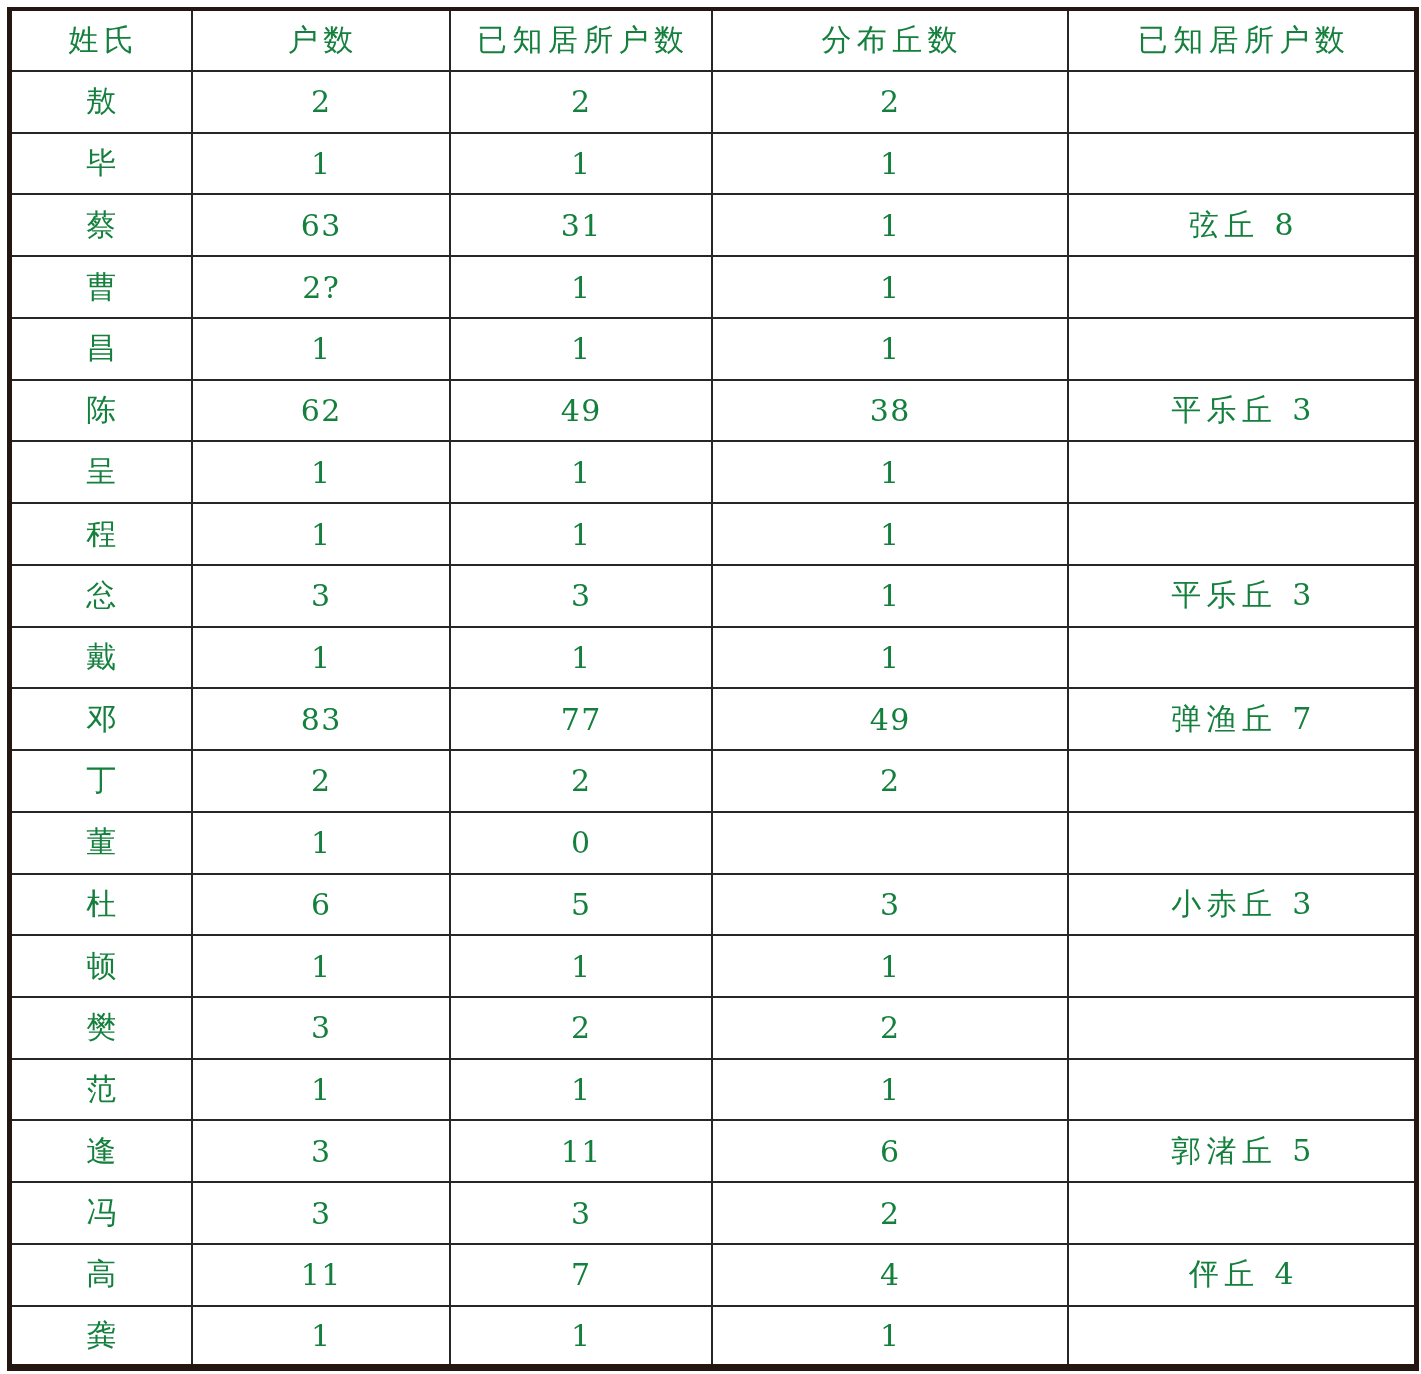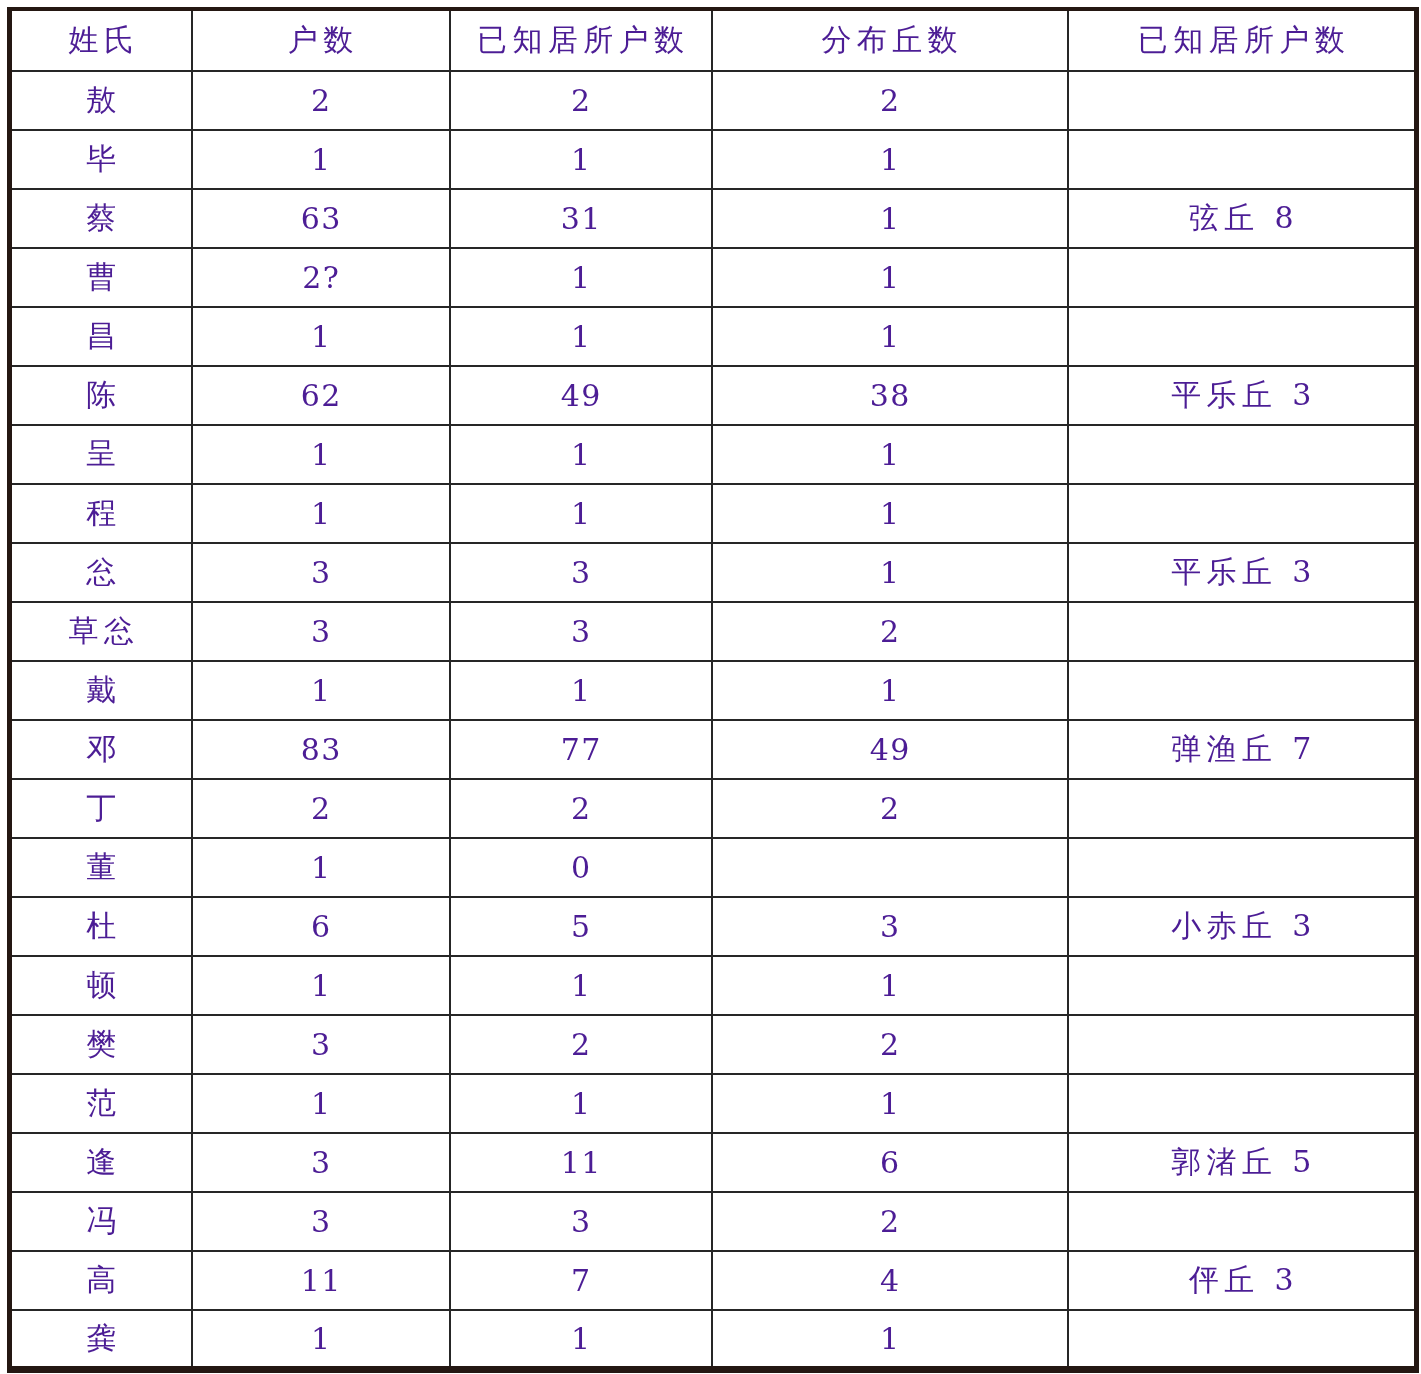--- a/index.html
+++ b/index.html
@@ -15,21 +15,21 @@
     padding: 7px 7px 3px 7px;
     background: #ffffff;
     overflow: hidden;
   }
   table.surname-table {
     width: 1407px;
     height: 1364px;
     table-layout: fixed;
     border-collapse: collapse;
     background: #ffffff;
-    color: #4c1d95;
+    color: #15803d;
   }
   table.surname-table, 
   table.surname-table th, 
   table.surname-table td {
     border: 2px solid #262626;
   }
   table.surname-table {
     border-top: 4px solid #241712;
     border-left: 5px solid #241712;
     border-right: 5px solid #241712;
@@ -137,27 +137,20 @@
   </tr>
 
   <tr>
     <td class="c-surname">忩</td>
     <td class="c-num">3</td>
     <td class="c-num">3</td>
     <td class="c-num">1</td>
     <td>平乐丘 3</td>
   </tr>
 
-  <tr>
-    <td class="c-surname">草忩</td>
-    <td class="c-num">3</td>
-    <td class="c-num">3</td>
-    <td class="c-num">2</td>
-    <td></td>
-  </tr>
 
   <tr>
     <td class="c-surname">戴</td>
     <td class="c-num">1</td>
     <td class="c-num">1</td>
     <td class="c-num">1</td>
     <td></td>
   </tr>
 
   <tr>
@@ -230,21 +223,21 @@
     <td class="c-num">3</td>
     <td class="c-num">2</td>
     <td></td>
   </tr>
 
   <tr>
     <td class="c-surname">高</td>
     <td class="c-num">11</td>
     <td class="c-num">7</td>
     <td class="c-num">4</td>
-    <td>伻丘 3</td>
+    <td>伻丘 4</td>
   </tr>
 
   <tr>
     <td class="c-surname">龚</td>
     <td class="c-num">1</td>
     <td class="c-num">1</td>
     <td class="c-num">1</td>
     <td></td>
   </tr>
 </tbody>

